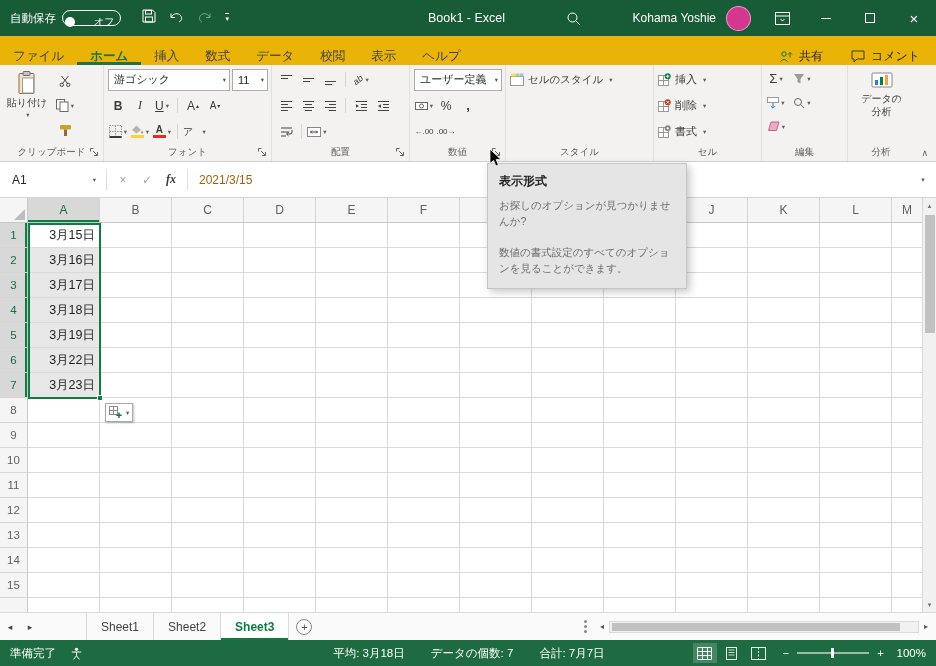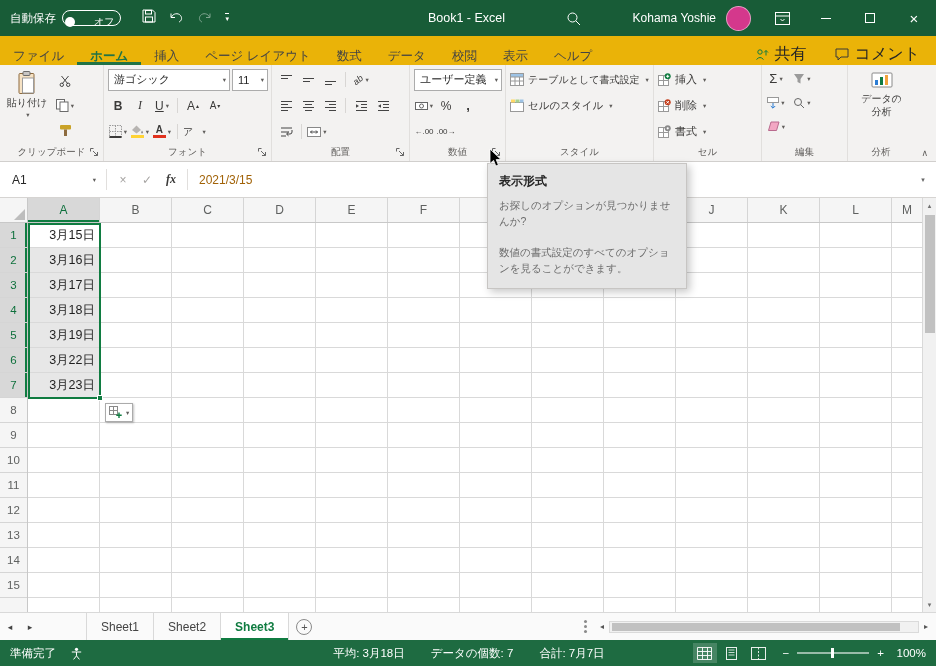--- a/index.html
+++ b/index.html
@@ -26,21 +26,21 @@
 .winbtn{width:44px;height:36px;display:flex;align-items:center;justify-content:center}
 .minline{width:10px;height:1px;background:#fff;display:block}
 .maxbox{width:10px;height:10px;border:1px solid #fff;display:block}
 .closex{font-size:15px;color:#fff;line-height:1}
 
 
 .tabrow{height:29px;background:#eab308;display:flex;align-items:flex-end;flex:0 0 auto}
 .rtab{padding:0 13px;display:flex;align-items:center;font-size:12.5px;color:#444;white-space:nowrap}
 .rtab.active{color:#217346;font-weight:700;box-shadow:inset 0 -3px 0 #217346}
 .tabrow-right{margin-left:auto;display:flex;align-items:center;gap:28px;padding-right:16px}
-.trbtn{display:flex;align-items:center;gap:6px;font-size:16px;color:#262626}
+.trbtn{display:flex;align-items:center;gap:6px;font-size:12px;color:#262626}
 
 
 .ribbon{height:97px;background:#F3F2F1;display:flex;position:relative;flex:0 0 auto;border-bottom:1px solid #D1CFCD}
 .rgroup{position:relative;border-right:1px solid #E1DFDD;padding:3px 3px 16px 4px;display:flex;flex:0 0 auto}
 .glabel{position:absolute;bottom:2px;left:0;right:0;text-align:center;font-size:9.5px;color:#605E5C;white-space:nowrap}
 .launcher{position:absolute;right:2px;bottom:2px;width:13px;height:13px;display:flex;align-items:center;justify-content:center}
 .rcol{display:flex;flex-direction:column;gap:3px}
 .rrow{display:flex;align-items:center;height:23px;gap:2px}
 .ib{min-width:20px;height:21px;display:inline-flex;align-items:center;justify-content:center;color:#3B3A39;font-size:12px;border-radius:2px}
 .dd{font-size:6.5px;color:#605E5C;margin-left:2px}
@@ -190,21 +190,20 @@
       <span class="winbtn">
           <span class="closex">×</span>
         </span>
     </div>
   </div>
 
   <div class="tabrow">
     <div class="rtab">ファイル</div>
     <div class="rtab active">ホーム</div>
     <div class="rtab">挿入</div>
-    <div class="rtab">ページ レイアウト</div>
     <div class="rtab">数式</div>
     <div class="rtab">データ</div>
     <div class="rtab">校閲</div>
     <div class="rtab">表示</div>
     <div class="rtab">ヘルプ</div>
     <div class="tabrow-right">
       <span class="trbtn">
         <svg width="14" height="13" viewBox="0 0 14 13">
             <circle cx="5" cy="4" r="2.2" fill="none" stroke="#107C41"></circle>
             <path d="M1.5 11.5 Q5 7.5 8.5 11.5" fill="none" stroke="#107C41"></path>
@@ -436,29 +435,20 @@
       <span class="launcher">
           <svg width="9" height="9" viewBox="0 0 9 9">
             <path d="M0.5 3.5 V0.5 H3.5" fill="none" stroke="#666"></path>
             <path d="M3 3 L7.5 7.5 M7.5 4 V7.5 H4" fill="none" stroke="#666"></path>
           </svg>
         </span>
     </div>
 
     <div class="rgroup" style="width:148px">
       <div class="rcol" style="width:100%">
-        <div class="rrow stylerow">
-          <svg width="14" height="13" viewBox="0 0 14 13">
-              <rect x="0.5" y="0.5" width="13" height="12" fill="#fff" stroke="#999"></rect>
-              <rect x="1" y="1" width="12" height="3" fill="#9DC3E6"></rect>
-              <path d="M0.5 4 H13.5 M0.5 8 H13.5 M5 4 V12.5 M9.5 4 V12.5" fill="none" stroke="#999"></path>
-            </svg>
-          <span class="stylelabel" style="font-size:10px">テーブルとして書式設定</span>
-            <span class="dd">▾</span>
-        </div>
         <div class="rrow stylerow">
           <svg width="14" height="13" viewBox="0 0 14 13">
               <rect x="0.5" y="3.5" width="13" height="9" fill="#fff" stroke="#999"></rect>
               <rect x="1" y="0.5" width="4" height="3" fill="#FFD966"></rect>
               <rect x="5.5" y="0.5" width="4" height="3" fill="#A9D18E"></rect>
               <rect x="10" y="0.5" width="3.5" height="3" fill="#9DC3E6"></rect>
             </svg>
           <span class="stylelabel">セルのスタイル</span>
             <span class="dd">▾</span>
         </div>

